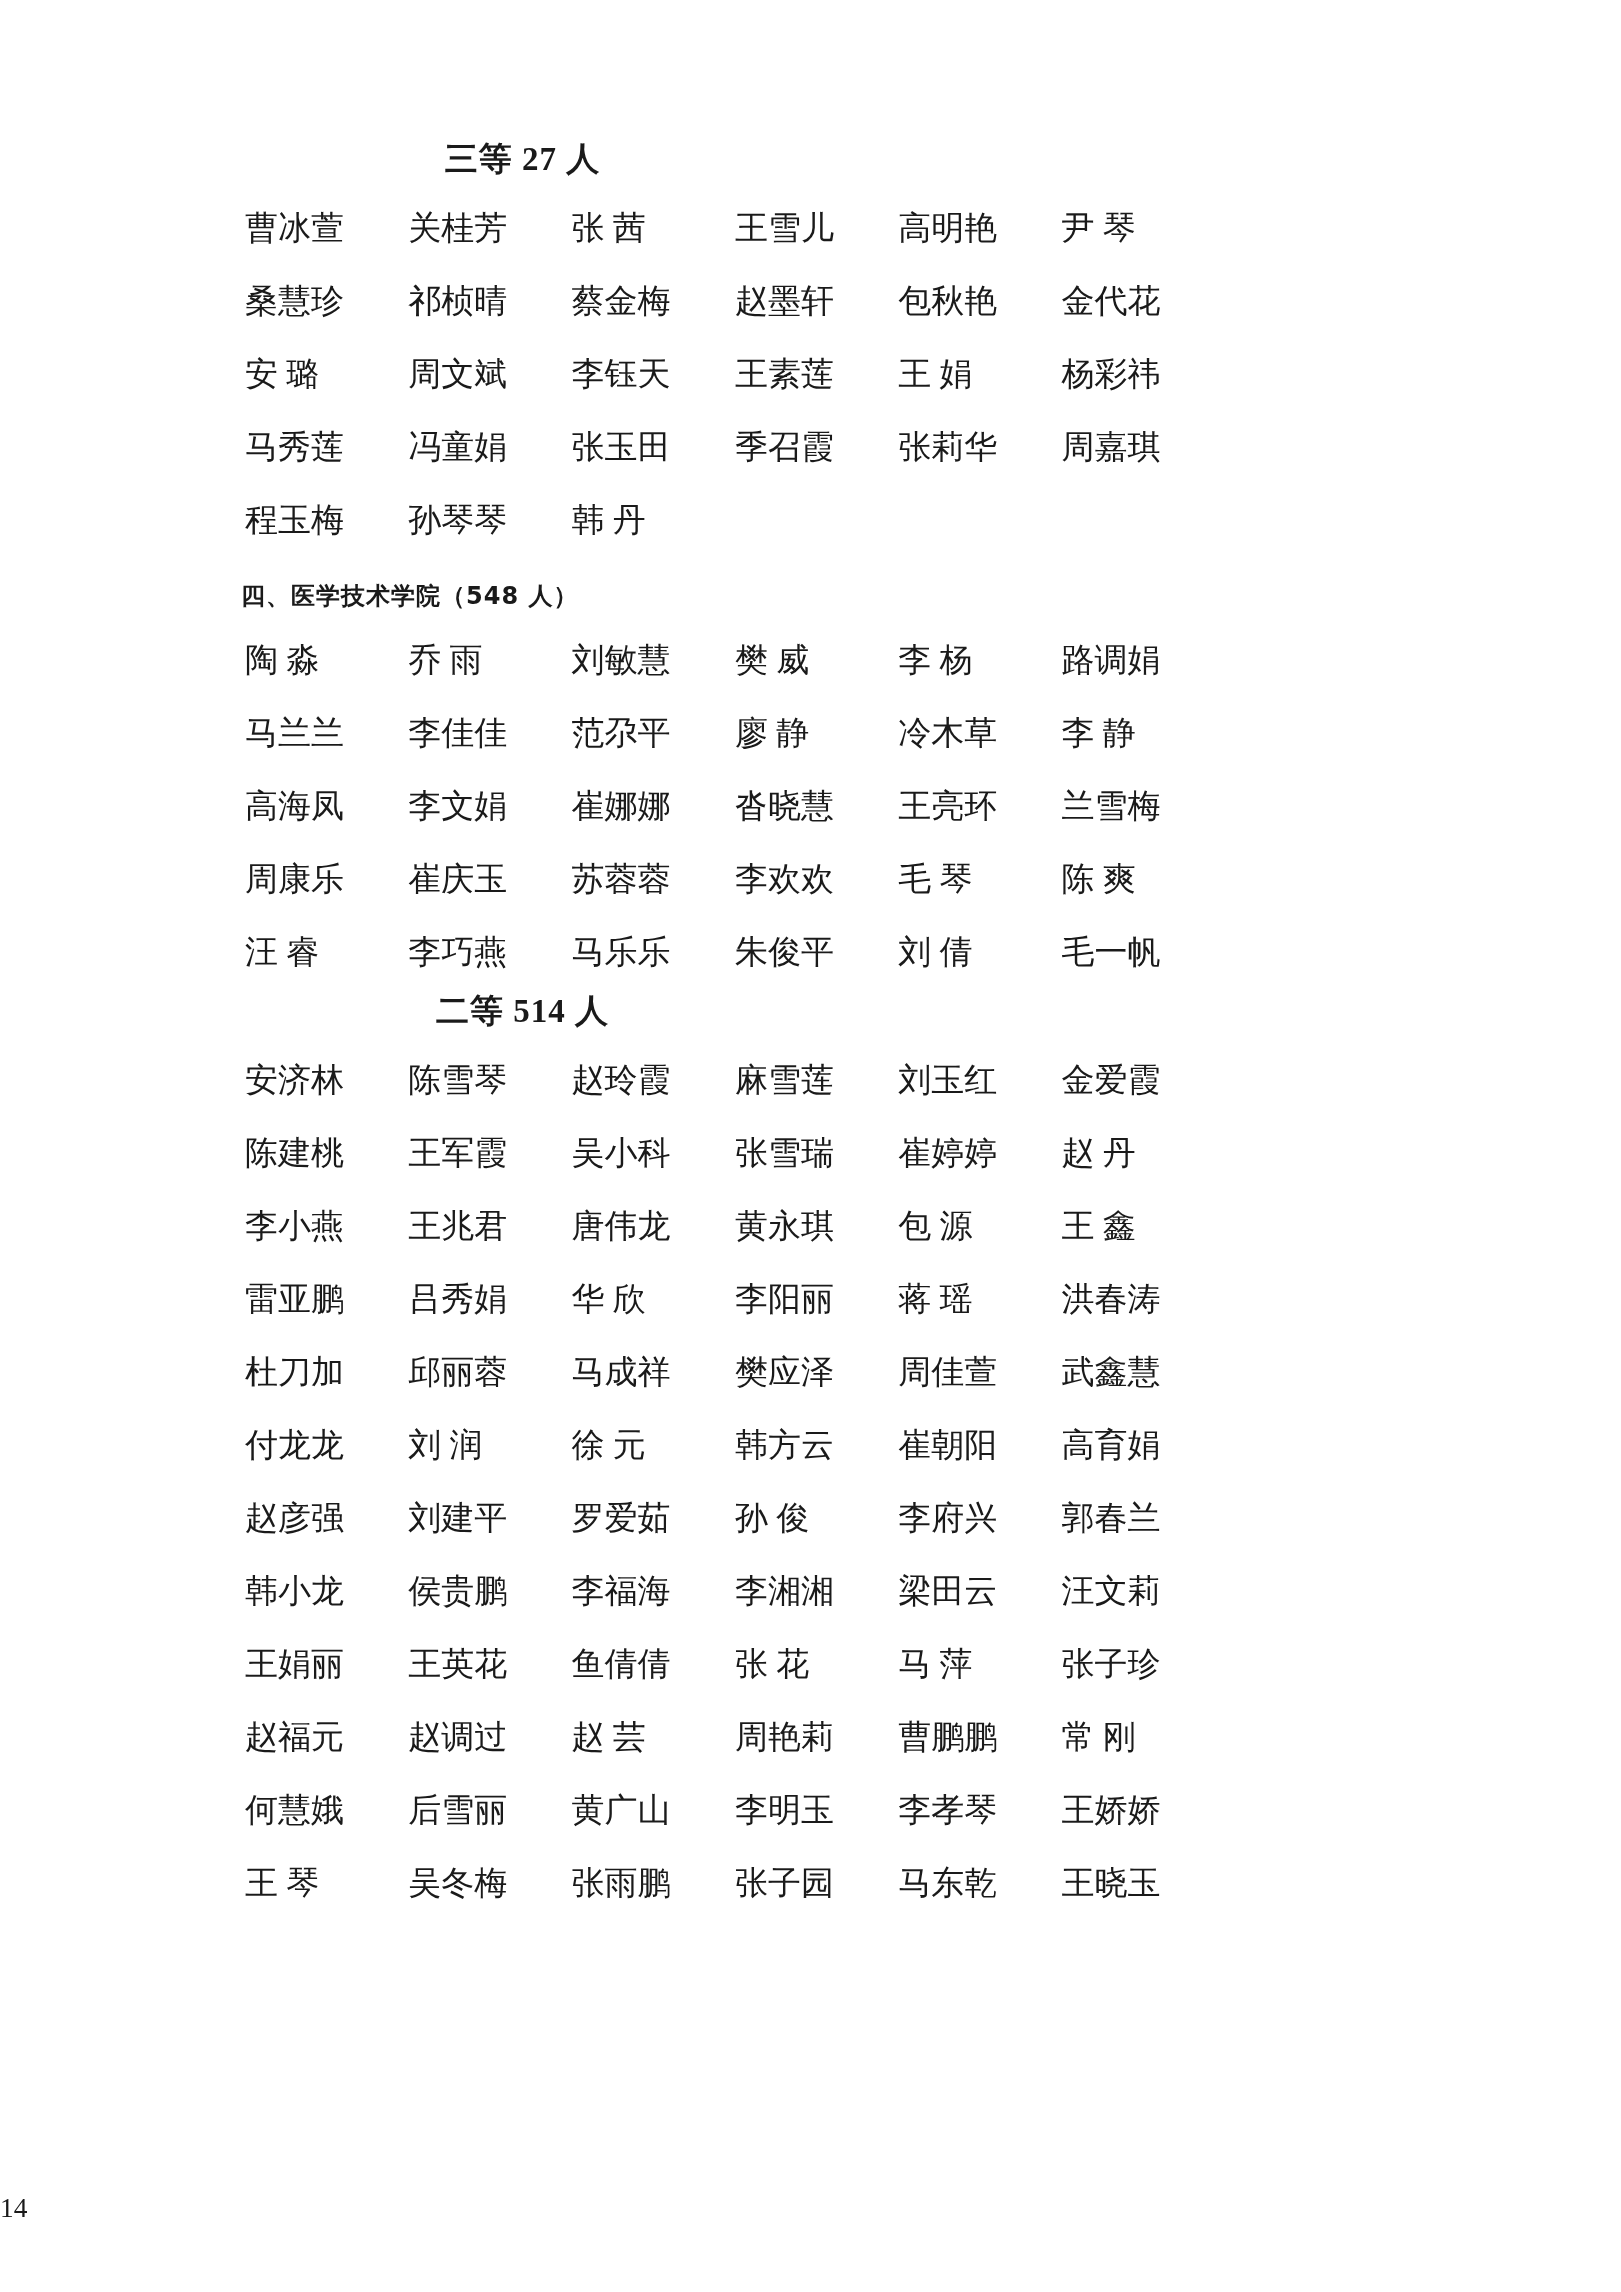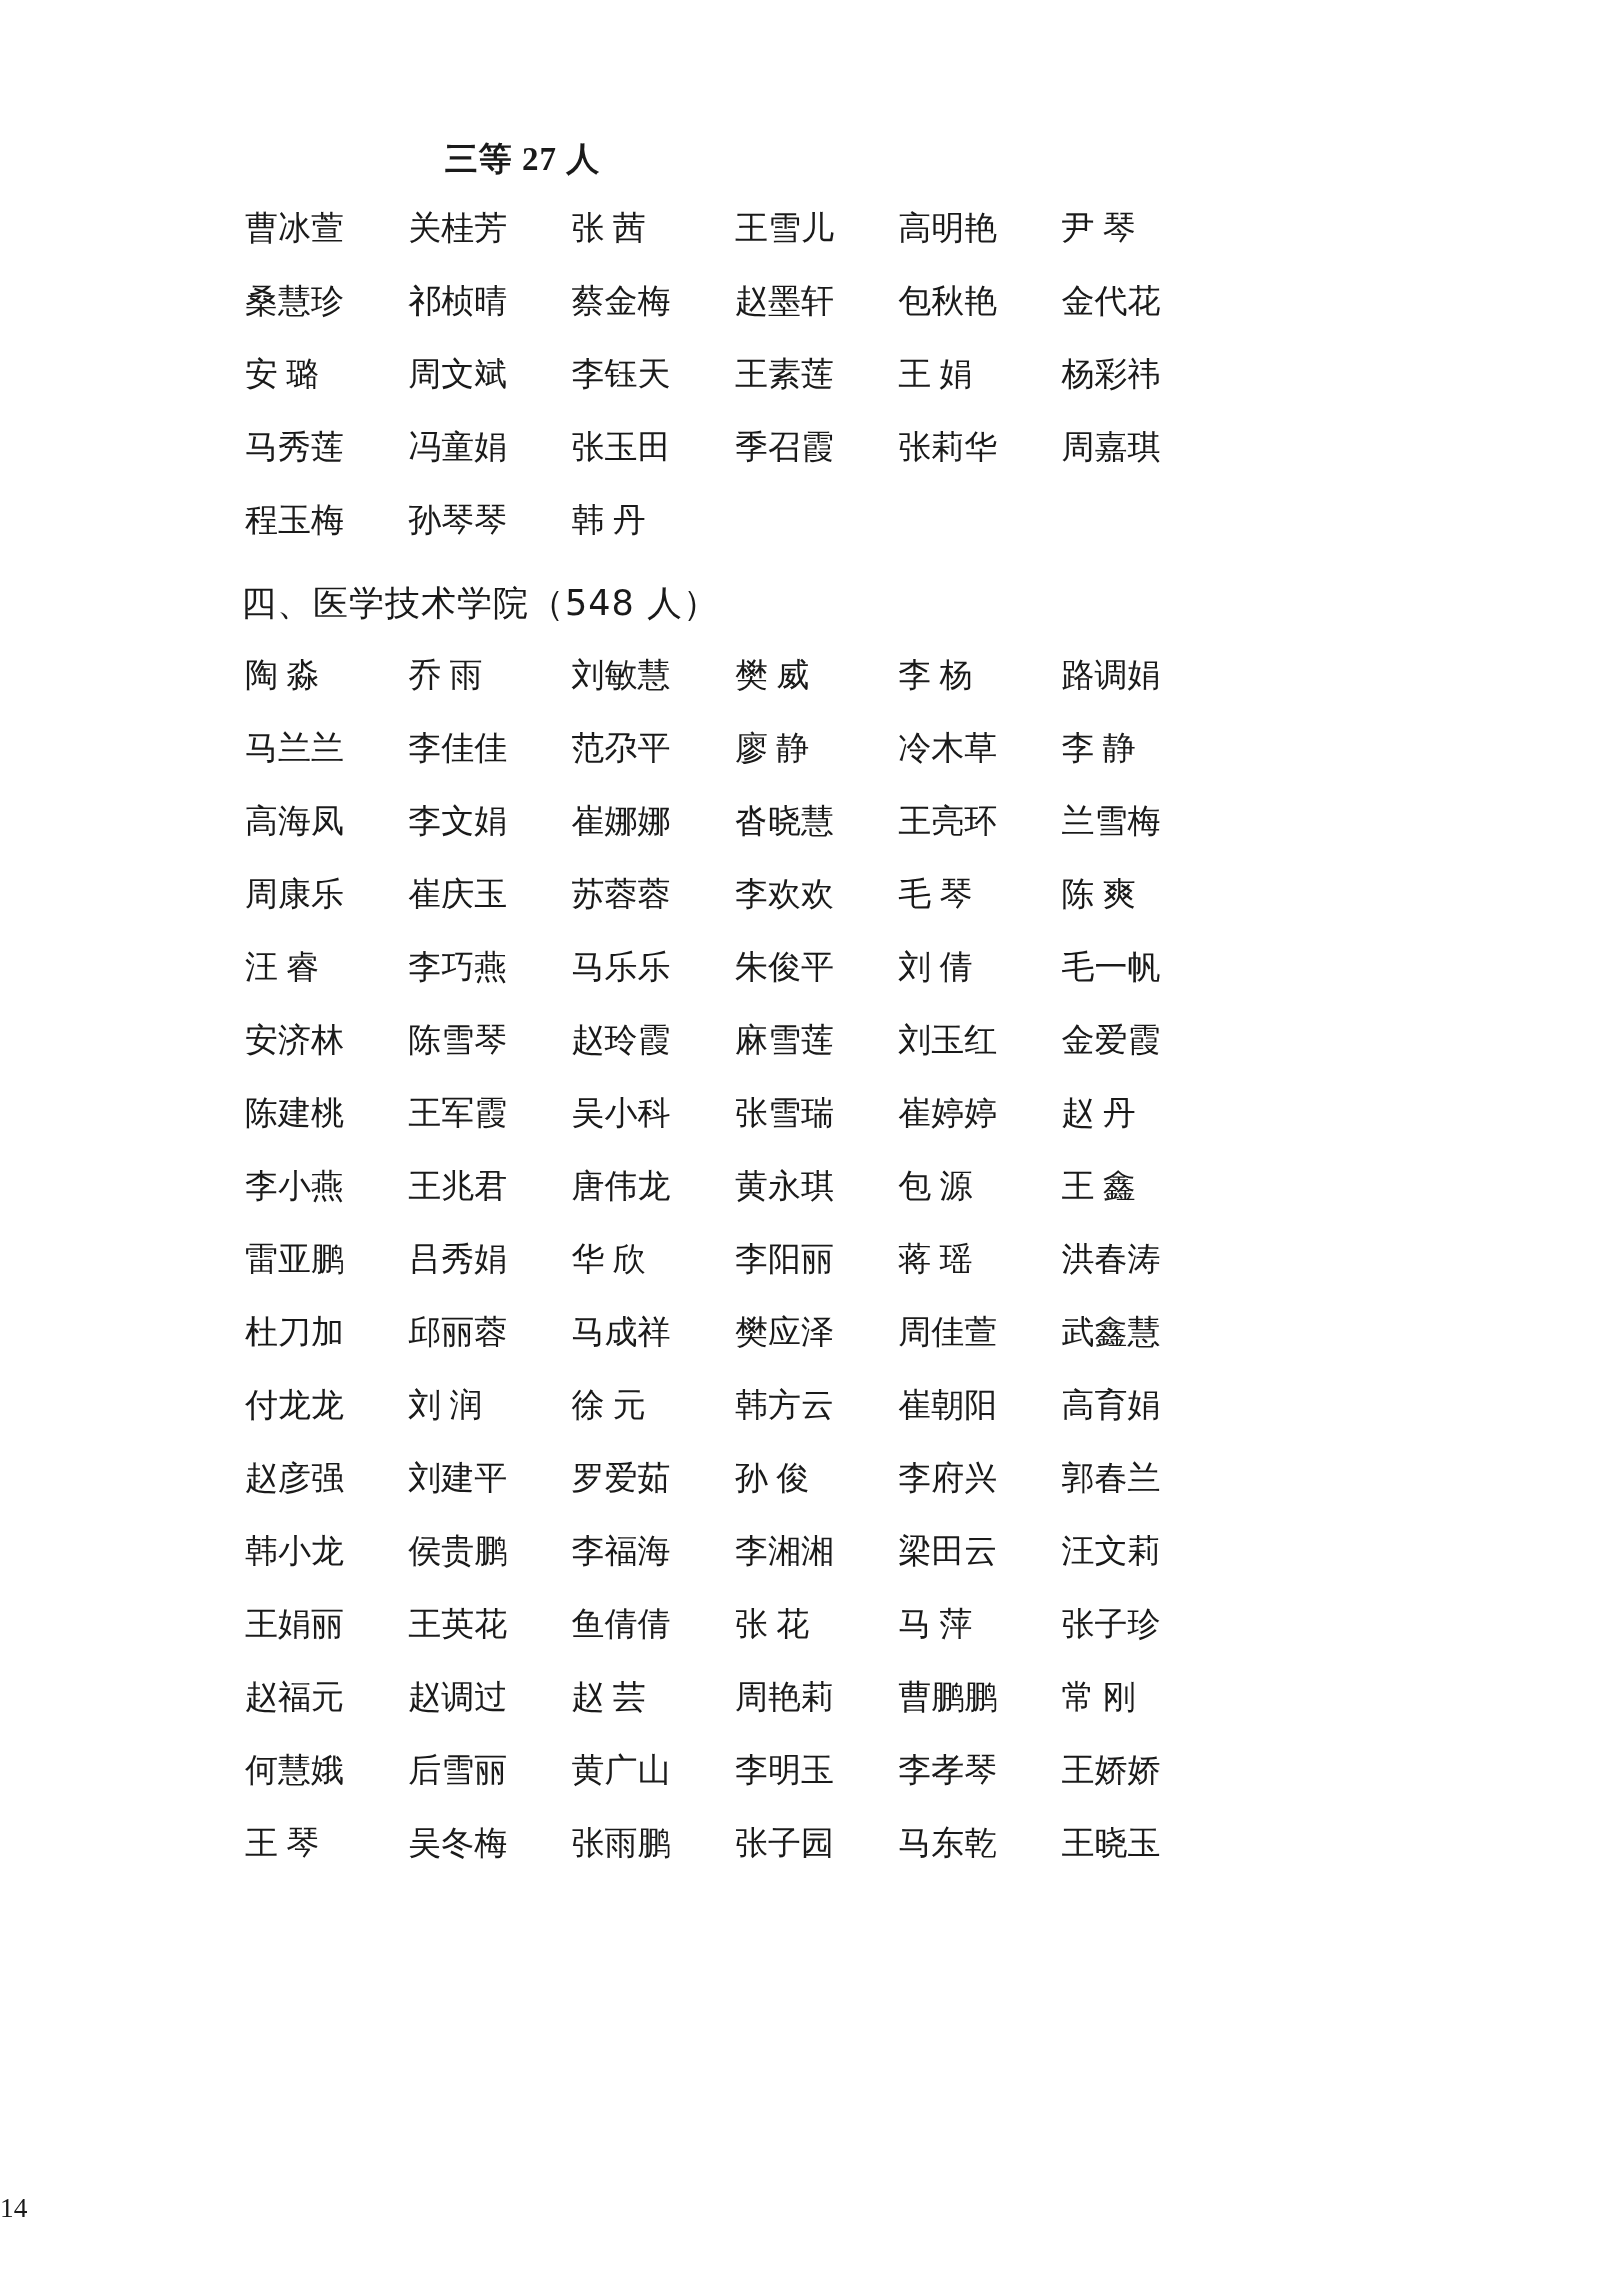--- a/index.html
+++ b/index.html
@@ -24,22 +24,22 @@
   }
   .section-heading {
     text-align: center;
     font-size: 33px;
     font-weight: bold;
     letter-spacing: 1px;
     margin: 0 0 9.8px 0;
     padding-right: 274px;
   }
   .college-heading {
-    font-size: 35px;
-    font-weight: normal;
+    font-size: 24px;
+    font-weight: bold;
     letter-spacing: 1px;
     margin: 23.5px 0 11.8px 0;
     padding-left: 45px;
     font-family: "DejaVu Sans", "Liberation Sans", sans-serif;
   }
   .name-grid {
     display: grid;
     grid-template-columns: repeat(6, 1fr);
     column-gap: 0px;
     row-gap: 0px;
@@ -124,20 +124,21 @@
         <div class="name-cell">李欢欢</div>
         <div class="name-cell">毛 琴</div>
         <div class="name-cell">陈 爽</div>
         <div class="name-cell">汪 睿</div>
         <div class="name-cell">李巧燕</div>
         <div class="name-cell">马乐乐</div>
         <div class="name-cell">朱俊平</div>
         <div class="name-cell">刘 倩</div>
         <div class="name-cell">毛一帆</div>
       </div>
+      <div class="section-heading">二等 514 人</div>
       <div class="name-grid">
         <div class="name-cell">安济林</div>
         <div class="name-cell">陈雪琴</div>
         <div class="name-cell">赵玲霞</div>
         <div class="name-cell">麻雪莲</div>
         <div class="name-cell">刘玉红</div>
         <div class="name-cell">金爱霞</div>
         <div class="name-cell">陈建桃</div>
         <div class="name-cell">王军霞</div>
         <div class="name-cell">吴小科</div>

